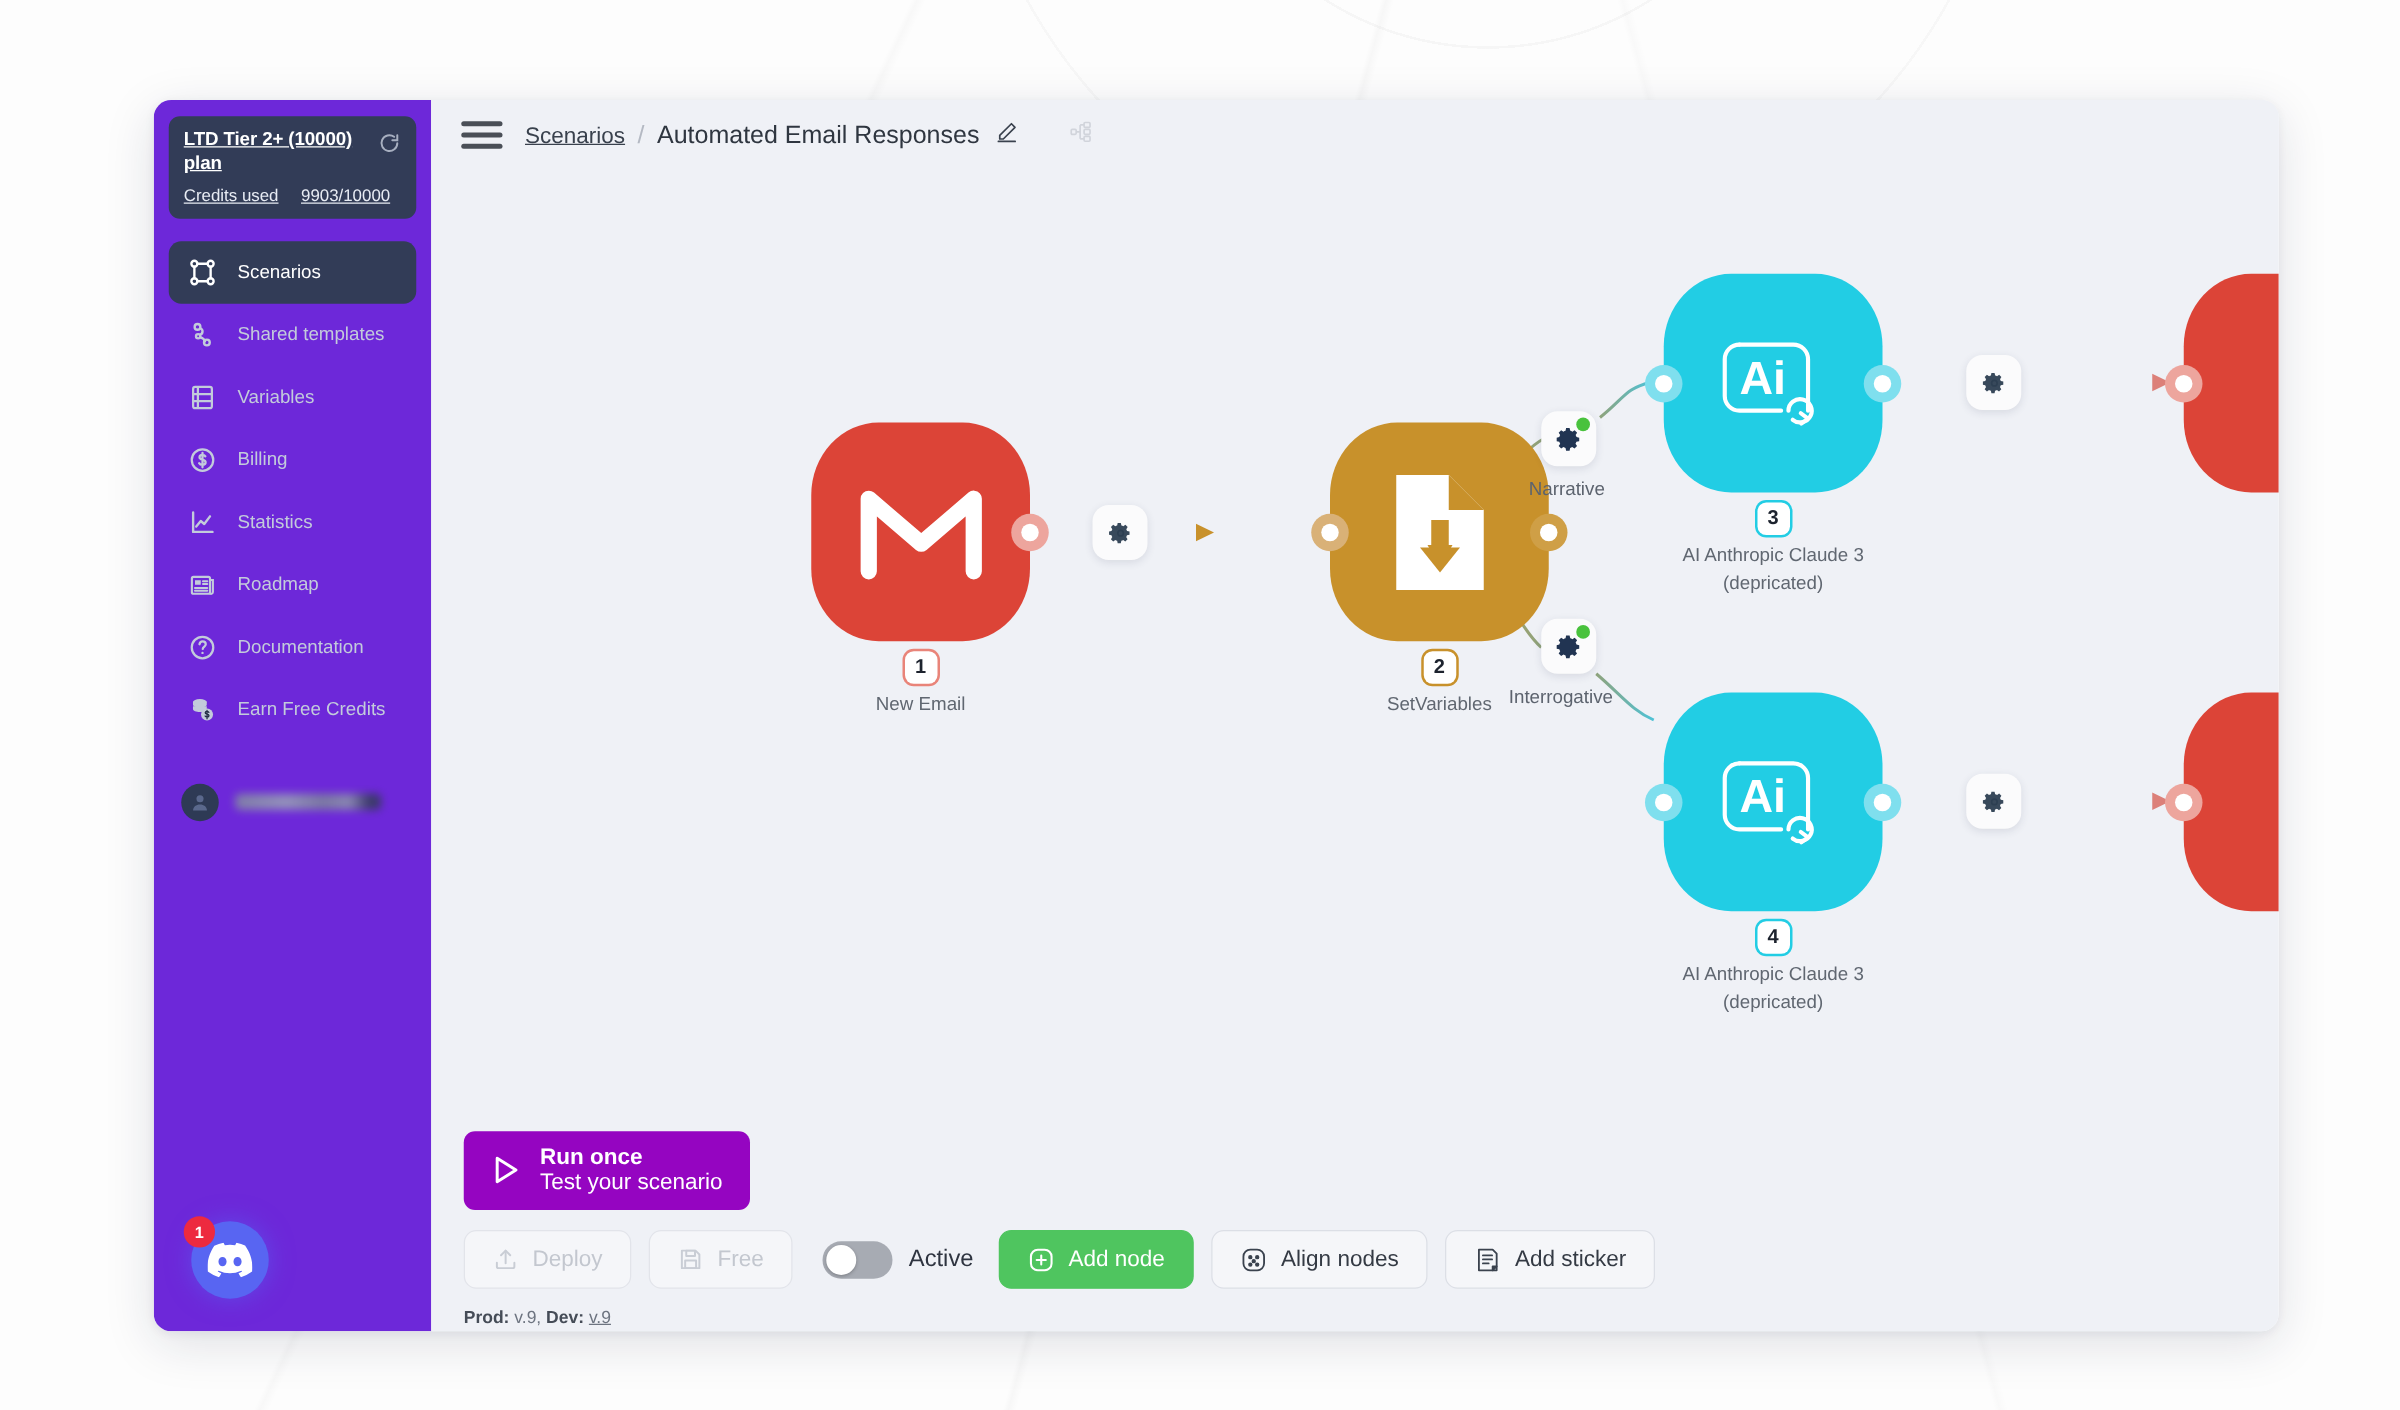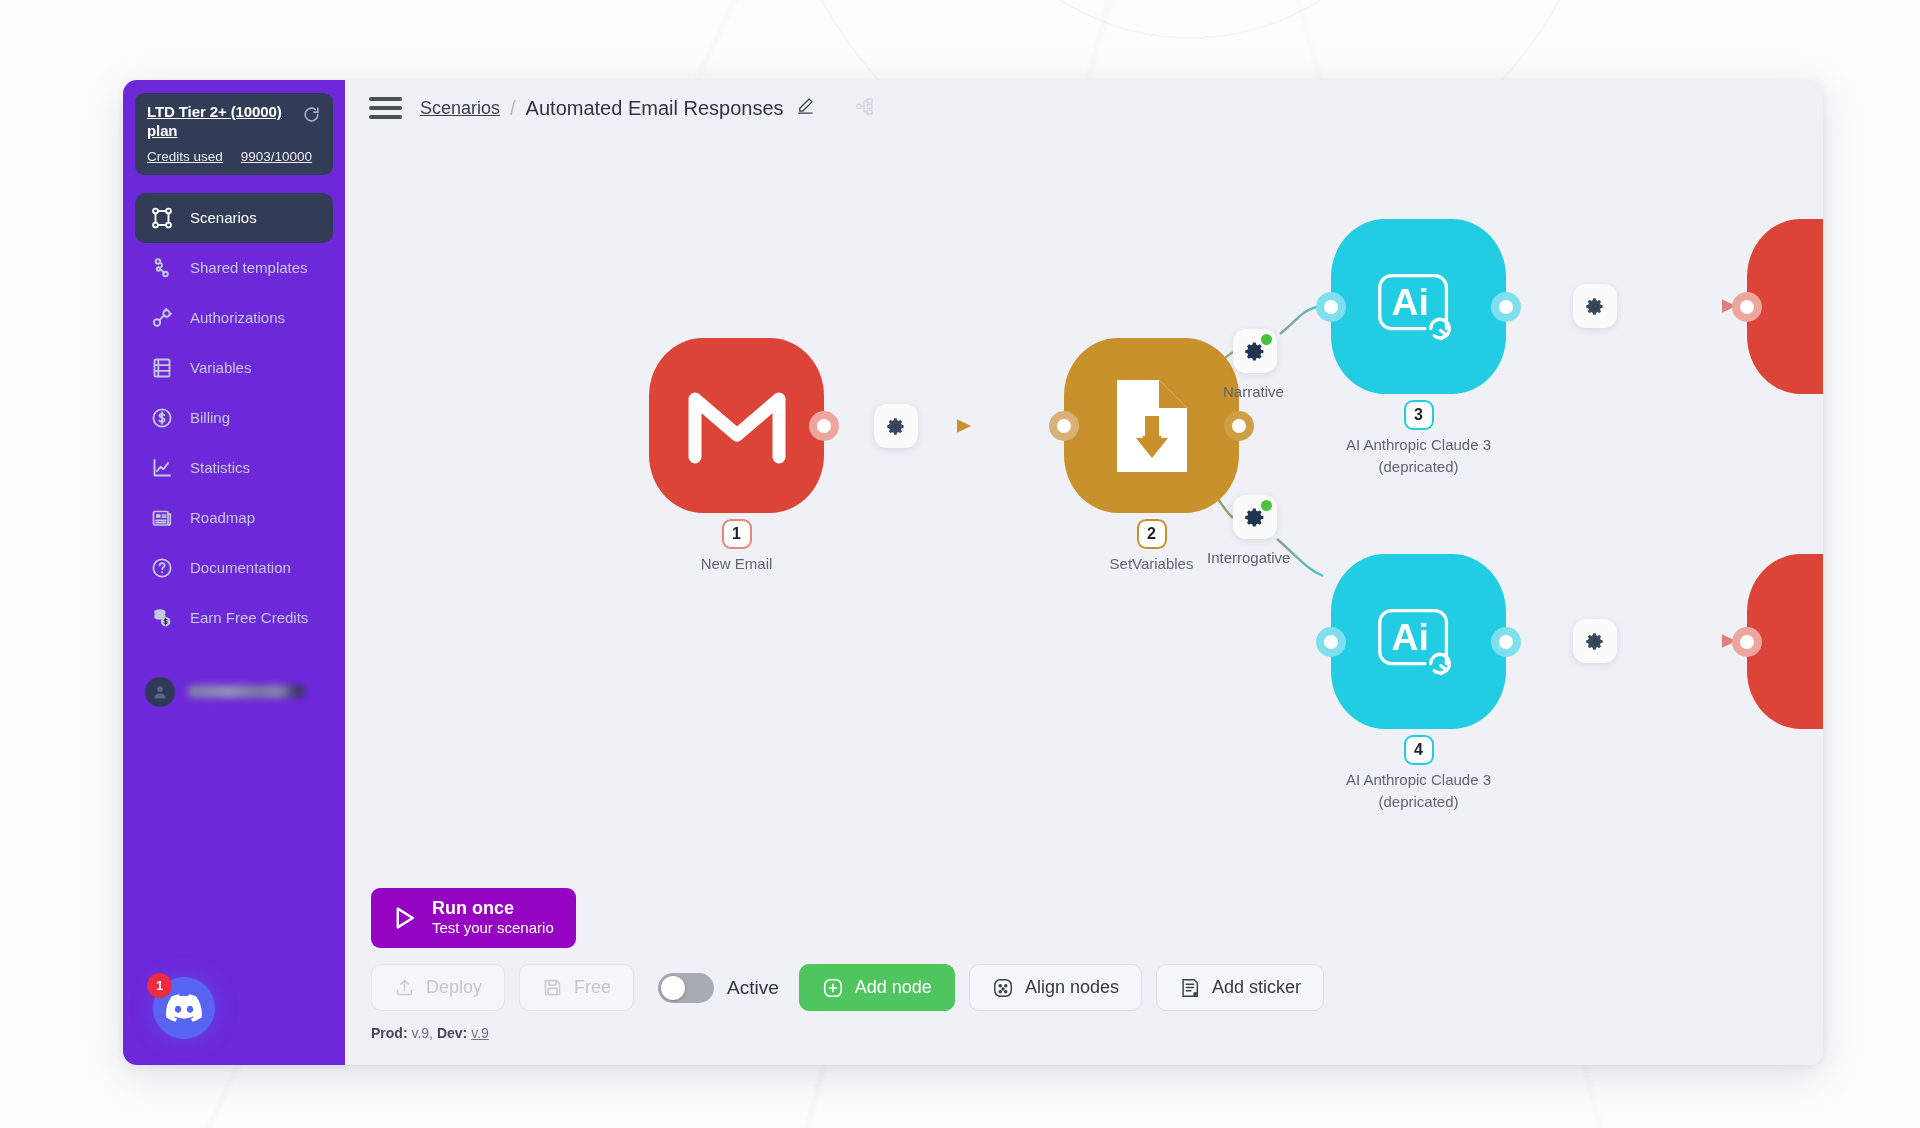--- a/index.html
+++ b/index.html
@@ -152,33 +152,33 @@
   .green-dot {
     position: absolute; right: 5px; top: 5px;
     width: 11px; height: 11px; border-radius: 50%; background: #49c23d;
   }
   .route-label {
     position: absolute; font-size: 15px; color: #5c636e; white-space: nowrap;
   }
   
   .bottombar {
     position: absolute; left: 0; right: 0; bottom: 0;
-    padding: 0 0 24px 26px;
+    padding: 0 0 4px 26px;
     pointer-events: none;
   }
   .bottombar > * { pointer-events: auto; }
   .run-once {
     display: inline-flex; align-items: center; gap: 13px;
     background: #9505c1; color: #fff;
     border: none; border-radius: 9px;
     padding: 10px 22px 11px 18px; cursor: pointer;
     margin-bottom: 16px;
   }
   .run-title { font-size: 18px; font-weight: bold; line-height: 1.15; }
-  .run-sub { font-size: 15px; line-height: 1.2; }
+  .run-sub { font-size: 18px; line-height: 1.2; }
   .btn-row { display: flex; align-items: center; gap: 14px; }
   .btn {
     display: inline-flex; align-items: center; gap: 11px;
     height: 47px; padding: 0 22px;
     border-radius: 10px; border: 1px solid #dcdfe6;
     background: #f5f6f9; font-size: 18px; color: #343a44;
     cursor: pointer;
   }
   .btn.disabled { color: #c3c7cf; border-color: #e2e4ea; cursor: default; }
   .btn.green { background: #4fc55f; border-color: #4fc55f; color: #fff; }
@@ -244,30 +244,20 @@
           <svg width="24" height="24" viewBox="0 0 24 24" fill="none" stroke="#c3cbdb" stroke-width="1.9" stroke-linecap="round">
             <circle cx="8" cy="5.5" r="2.3"></circle>
               <circle cx="15.5" cy="18" r="2.3"></circle>
               <circle cx="8.5" cy="13" r="1.7"></circle>
             <path d="M10.2 6.6c2.6 1 2.3 4.4-.2 5.3M10.1 13.7c2.2.9 3.6 2 3.9 3.3"></path>
           </svg>
         </span>
         <span class="nav-label">Shared templates</span>
       </div>
 
-      <div class="nav-item">
-        <span class="ico">
-          <svg width="24" height="24" viewBox="0 0 24 24" fill="none" stroke="#c3cbdb" stroke-width="1.9" stroke-linecap="round">
-            <circle cx="7" cy="16.5" r="3.2"></circle>
-              <circle cx="16.5" cy="7.5" r="3.2"></circle>
-            <path d="M9.3 14.2l5-5M14.8 4.6l1.6-1.6M19.4 9.2l1.6-1.6"></path>
-          </svg>
-        </span>
-        <span class="nav-label">Authorizations</span>
-      </div>
 
       <div class="nav-item">
         <span class="ico">
           <svg width="24" height="24" viewBox="0 0 24 24" fill="none" stroke="#c3cbdb" stroke-width="1.8">
             <rect x="4.5" y="3.5" width="15" height="17" rx="1.6"></rect>
             <path d="M4.5 9.2h15M4.5 14.8h15M8.3 3.5v17"></path>
           </svg>
         </span>
         <span class="nav-label">Variables</span>
       </div>

